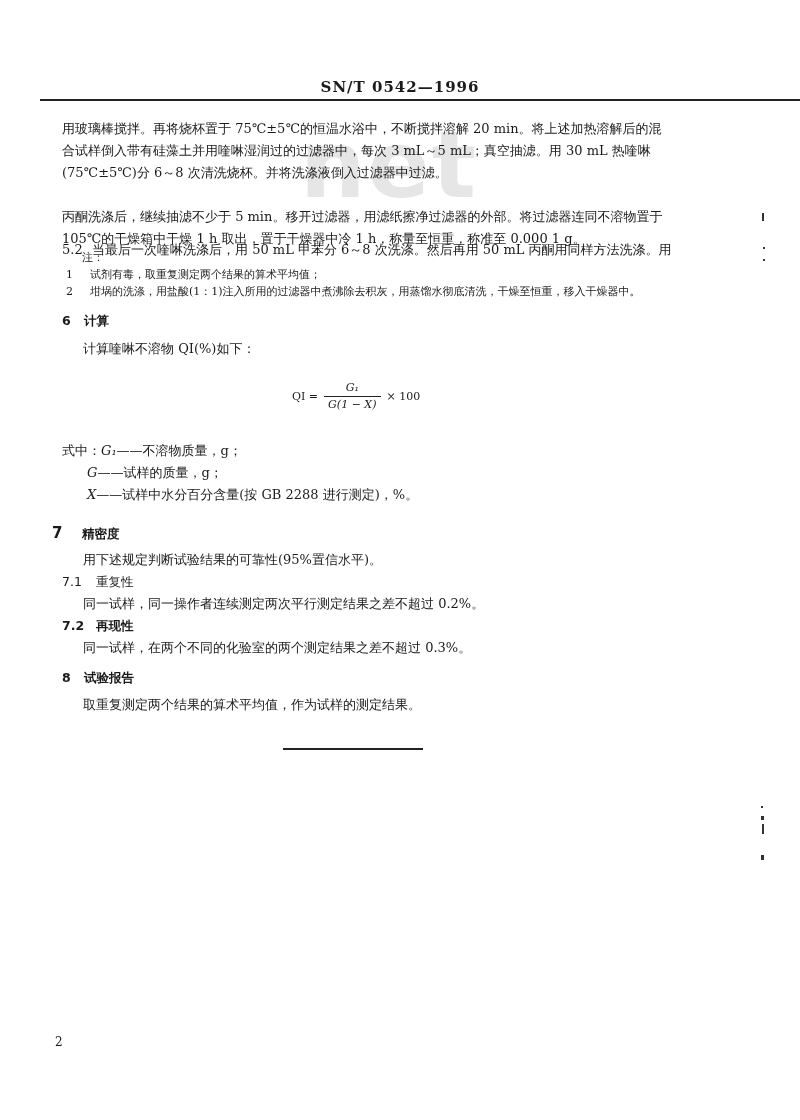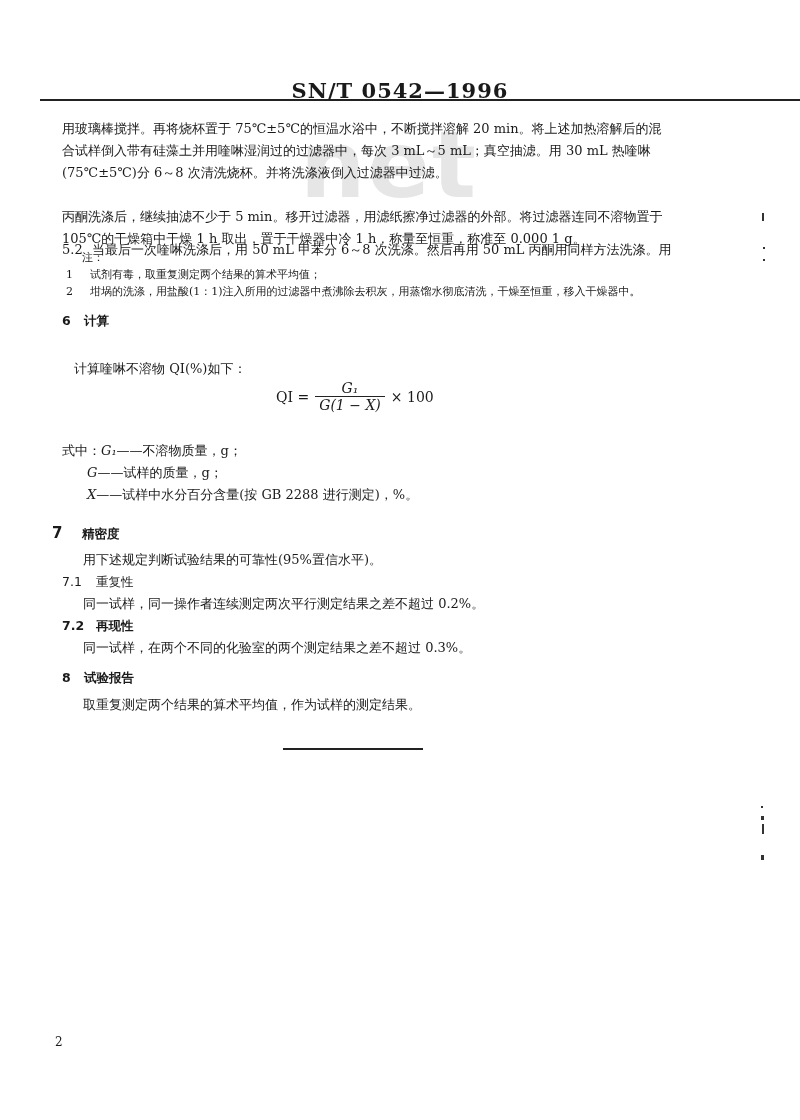--- a/index.html
+++ b/index.html
@@ -6,30 +6,30 @@
   body {
     width: 800px; height: 1120px; background: #ffffff; position: relative; overflow: hidden;
     font-family: "DejaVu Serif", "Liberation Serif", serif; color: #1a1a1a;
   }
   .watermark {
     position: absolute; left: 300px; top: 120px; font-family: "DejaVu Sans", sans-serif;
     font-weight: bold; font-size: 92px; color: #e6e6e6; letter-spacing: 2px; line-height: 1; z-index: 0;
   }
   .header {
     position: absolute; left: 0; top: 78px; width: 800px; text-align: center;
-    font-size: 21px; font-weight: bold; letter-spacing: 1px; z-index: 1;
+    font-size: 15px; font-weight: bold; letter-spacing: 1px; z-index: 1;
   }
   .header-rule { position: absolute; left: 40px; top: 99px; width: 762px; height: 2px; background: #222; }
   .line { position: absolute; font-size: 13px; white-space: nowrap; z-index: 1; line-height: 16px; }
   .note { font-size: 11px; }
   .heading { font-family: "DejaVu Sans", sans-serif; font-weight: bold; font-size: 12.5px; }
   .num { display: inline-block; width: 24px; }
   .hnum { display: inline-block; width: 22px; }
   .formula {
-    position: absolute; left: 276px; top: 380px; display: flex; align-items: center; font-size: 14px; z-index: 1;
+    position: absolute; left: 292px; top: 380px; display: flex; align-items: center; font-size: 11px; z-index: 1;
   }
   .frac { display: inline-flex; flex-direction: column; align-items: center; margin: 0 6px; }
   .frac .top { font-style: italic; padding: 0 4px; line-height: 16px; }
   .frac .bar { width: 100%; height: 1px; background: #222; }
   .frac .bot { font-style: italic; padding: 0 4px; line-height: 16px; }
   .end-rule { position: absolute; left: 283px; top: 748px; width: 140px; height: 2px; background: #222; }
   .page-num { position: absolute; left: 55px; top: 1035px; font-size: 12px; }
   .speck { position: absolute; background: #333; }
 </style>
 </head>
@@ -54,21 +54,21 @@
 <div class="line note" style="left:66px; top:267px;">
   <span class="num">1</span><span>试剂有毒，取重复测定两个结果的算术平均值；</span>
 </div>
 <div class="line note" style="left:66px; top:284px;">
   <span class="num">2</span><span>坩埚的洗涤，用盐酸(1：1)注入所用的过滤器中煮沸除去积灰，用蒸馏水彻底清洗，干燥至恒重，移入干燥器中。</span>
 </div>
 
 <div class="line heading" style="left:62px; top:313px;">
   <span class="hnum">6</span><span>计算</span>
 </div>
-<div class="line" style="left:74px; top:341px;margin-top:20px;">计算喹啉不溶物 QI(%)如下：</div>
+<div class="line" style="left:83px; top:341px;">计算喹啉不溶物 QI(%)如下：</div>
 
 <div class="formula">
   <span>QI =</span>
   <span class="frac">
     <span class="top">G₁</span>
     <span class="bar"></span>
     <span class="bot">G(1 − X)</span>
   </span>
   <span>× 100</span>
 </div>

